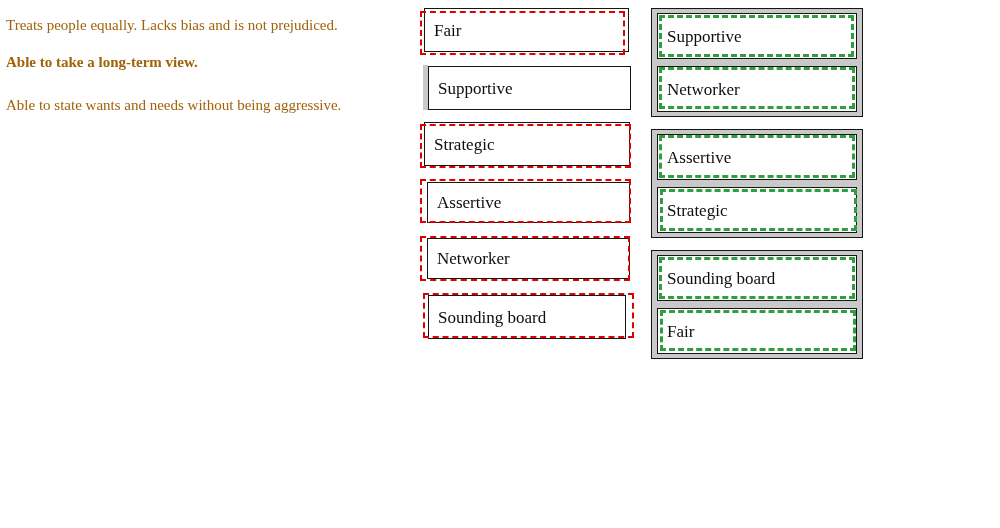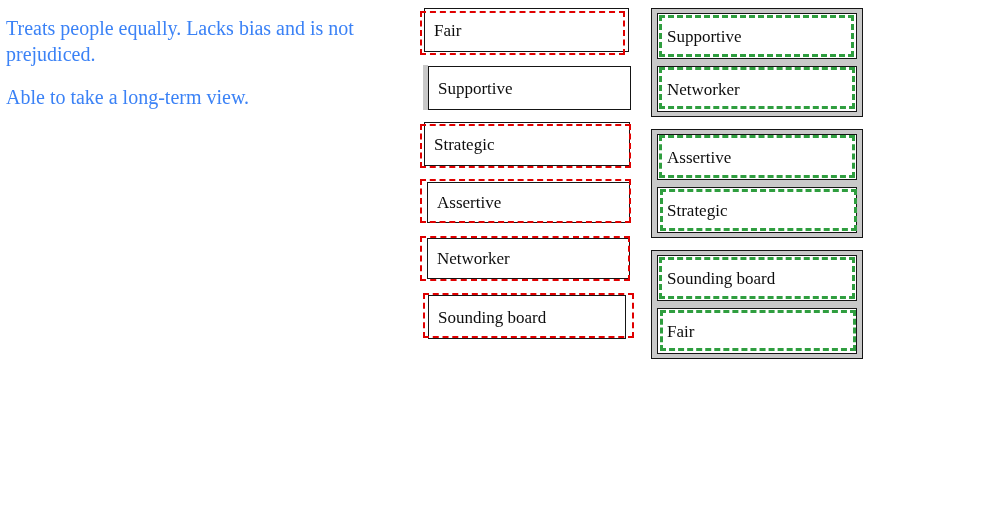--- a/index.html
+++ b/index.html
@@ -17,23 +17,23 @@
   }
 
   
   #descriptions {
     position: absolute;
     left: 6px;
     top: 16px;
     width: 412px;
   }
   .desc-item {
-    font-size: 20px;
+    font-size: 15px;
     line-height: 1.28;
-    color: #3b82f6;
+    color: #a16207;
     margin-bottom: 18px;
   }
   .desc-item.tall { margin-bottom: 18px; }
 
   
   #middle-column {
     position: absolute;
     left: 419px;
     top: 8px;
     width: 215px;
@@ -137,21 +137,22 @@
   .right-card.r2 .dashed-green { left: 1px;  top: 0px;  right: 1px;  bottom: 1px; }
   .right-card.r3 .dashed-green { left: 2px;  top: 1px;  right: -1px; bottom: 1px; }
   .right-card.r4 .dashed-green { left: 1px;  top: 1px;  right: 1px;  bottom: 1px; }
   .right-card.r5 .dashed-green { left: 2px;  top: 1px;  right: 0px;  bottom: 2px; }
 </style>
 </head>
 <body>
 
 <div id="descriptions">
   <div class="desc-item tall">Treats people equally. Lacks bias and is not prejudiced.</div>
-  <div class="desc-item" style="margin-bottom:24px;">Able to take a long-term view.</div>
+  <div class="desc-item" style="margin-bottom:24px;font-weight:bold;">Able to take a long-term view.</div>
+  <div class="desc-item tall">Able to state wants and needs without being aggressive.</div>
 </div>
 
 <div id="middle-column">
 
   <div class="mid-card c0">
     <div class="greyedge"></div>
     <div class="solid">
       <span class="card-text">Fair</span>
     </div>
     <div class="dashed"></div>

